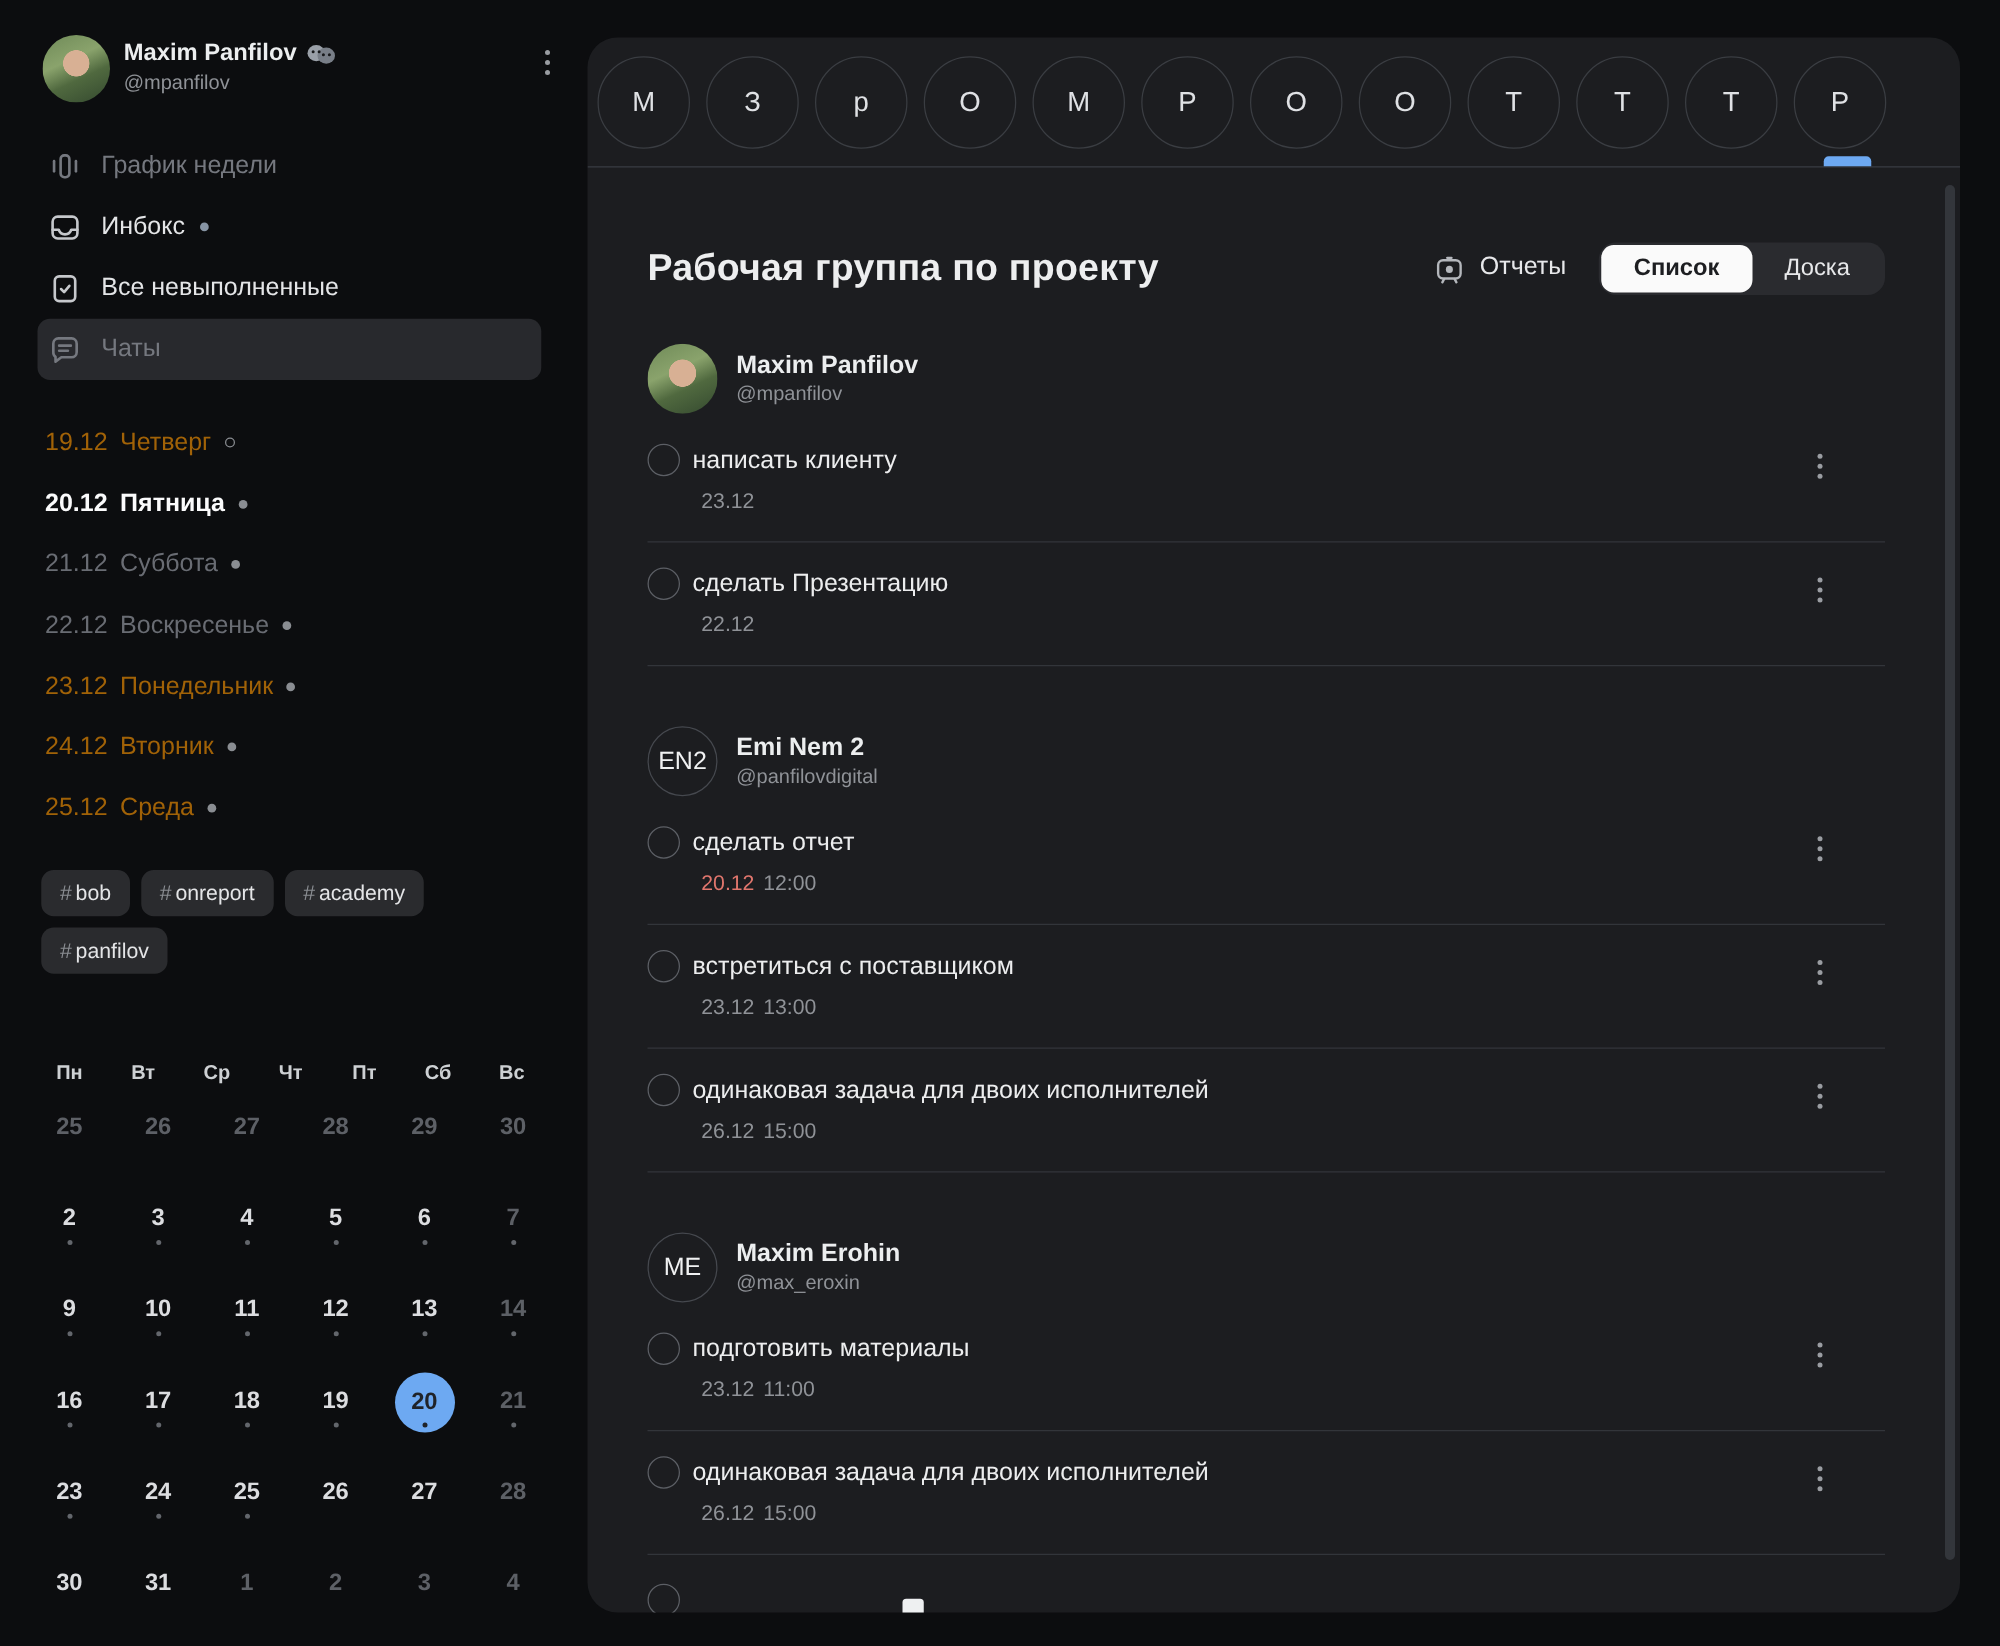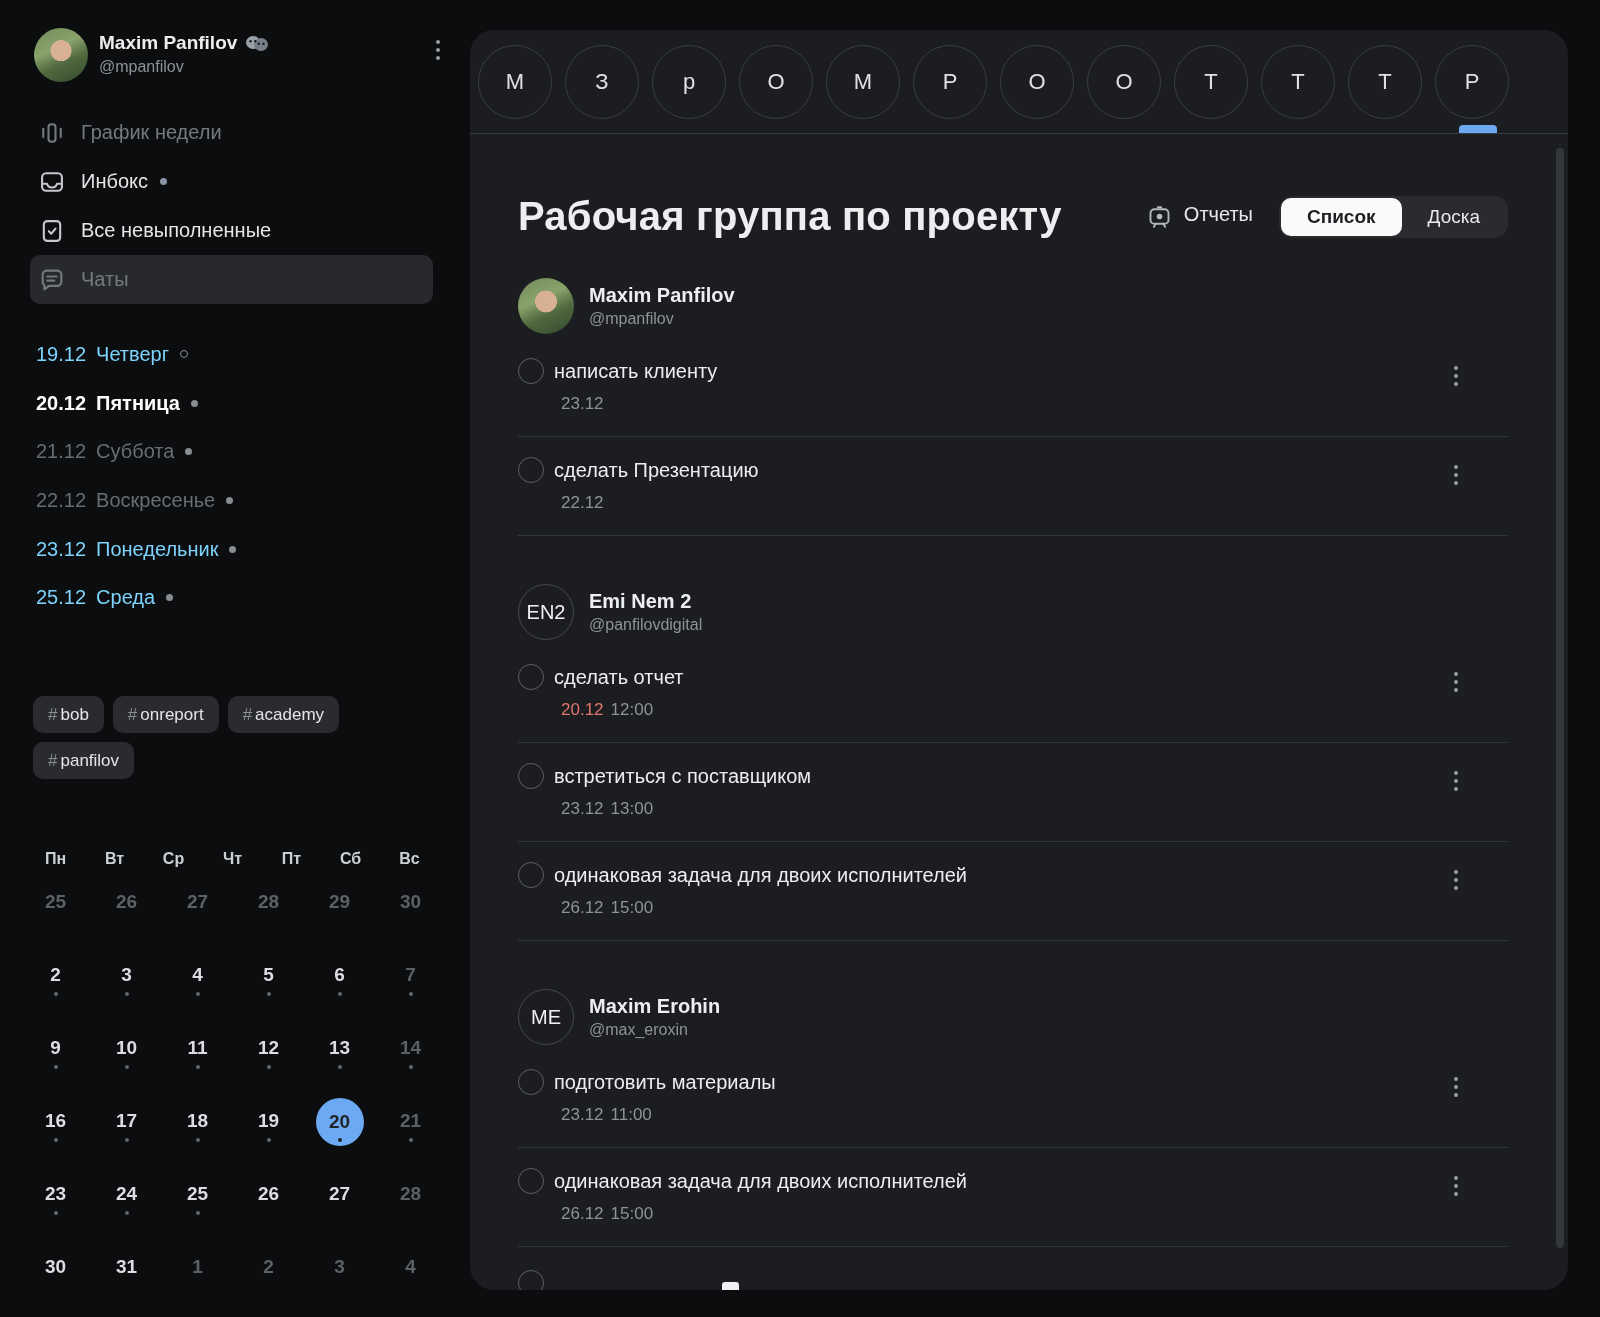--- a/index.html
+++ b/index.html
@@ -29,21 +29,21 @@
   .nav { position:absolute; left:30px; top:108px; width:403px; }
   .nav-item { height:49px; display:flex; align-items:center; padding-left:8px; cursor:pointer;
     color:#e4e5e7; font-size:20px; }
   .nav-item .ic { width:28px; height:28px; margin-right:15px; color:#c6c8cc; }
   .nav-item.muted { color:#75787f; }
   .nav-item.muted .ic { color:#75787f; }
   .nav-item.selected { background:#28292d; border-radius:10px; }
   .unread-dot { width:7px; height:7px; border-radius:50%; background:#8794a4; margin-left:12px; }
 
   .days { position:absolute; left:36px; top:330px; width:400px; }
-  .day-row { height:48.7px; display:flex; align-items:center; font-size:20px; color:#7dd3fc; cursor:pointer; }
+  .day-row { height:48.7px; display:flex; align-items:center; font-size:20px; color:#a16207; cursor:pointer; }
   .day-row .d-date { margin-right:10px; }
   .day-row.bold { font-weight:700; color:#fbfbfc; }
   .day-row.muted { color:#696c73; }
   .d-dot { margin-left:11px; width:7px; height:7px; border-radius:50%; }
   .d-dot.filled { background:#8a8d92; }
   .d-dot.hollow { width:8px; height:8px; border:1.5px solid #8a8d92; background:transparent; }
 
   .tags { position:absolute; left:33px; top:696px; width:410px; display:flex; flex-wrap:wrap; gap:9px 9px; }
   .chip { height:37px; background:#2a2b2e; border-radius:10px; padding:0 15px; display:flex; align-items:center; font-size:17px; cursor:pointer; }
   .chip .hash { color:#8a8d92; margin-right:3px; }
@@ -74,21 +74,21 @@
     display:flex; align-items:center; justify-content:center; font-size:22px; color:#dfe1e4; cursor:pointer; }
   .tab-indicator { position:absolute; left:989px; bottom:0; width:38px; height:8px;
     background:var(--accent,#6da9f2); border-radius:4px 4px 0 0; }
 
   .v-scrollbar { position:absolute; right:4px; top:118px; width:8px; height:1100px;
     background:#33363b; border-radius:4px; }
 
   .panel-content { padding:0 60px 0 48px; }
 
   .content-header { margin-top:60px; display:flex; align-items:center; justify-content:space-between; }
-  .page-title { font-size:40px; font-weight:700; color:#edeeef; letter-spacing:.2px; }
+  .page-title { font-size:30px; font-weight:700; color:#edeeef; letter-spacing:.2px; }
   .header-actions { display:flex; align-items:center; gap:26px; }
   .reports { display:flex; gap:11px; font-size:20px; color:#e7e8ea; cursor:pointer; }
   .reports .ic { width:27px; height:27px; color:#b4b7bc; }
   .toggle { background:#2a2b2f; border-radius:14px; padding:2px; display:flex; }
   .seg { height:38px; padding:0 26px; display:flex; align-items:center; font-size:19px; color:#e7e8ea;
     border-radius:10px; cursor:pointer; }
   .seg.active { background:#fafafa; color:#1d1e21; font-weight:600; }
 
   .section-head { display:flex; align-items:center; gap:15px; margin-top:48px; }
   .section-head.first { margin-top:39px; }
@@ -193,20 +193,25 @@
       <span class="d-date">22.12</span>
       <span class="d-name">Воскресенье</span>
       <i class="d-dot filled"></i>
     </div>
     <div class="day-row">
       <span class="d-date">23.12</span>
       <span class="d-name">Понедельник</span>
       <i class="d-dot filled"></i>
     </div>
     <div class="day-row">
+      <span class="d-date">24.12</span>
+      <span class="d-name">Вторник</span>
+      <i class="d-dot filled"></i>
+    </div>
+    <div class="day-row">
       <span class="d-date">25.12</span>
       <span class="d-name">Среда</span>
       <i class="d-dot filled"></i>
     </div>
   </div>
 
   <div class="tags">
     <div class="chip">
       <span class="hash">#</span>
         <span class="lbl">bob</span>

